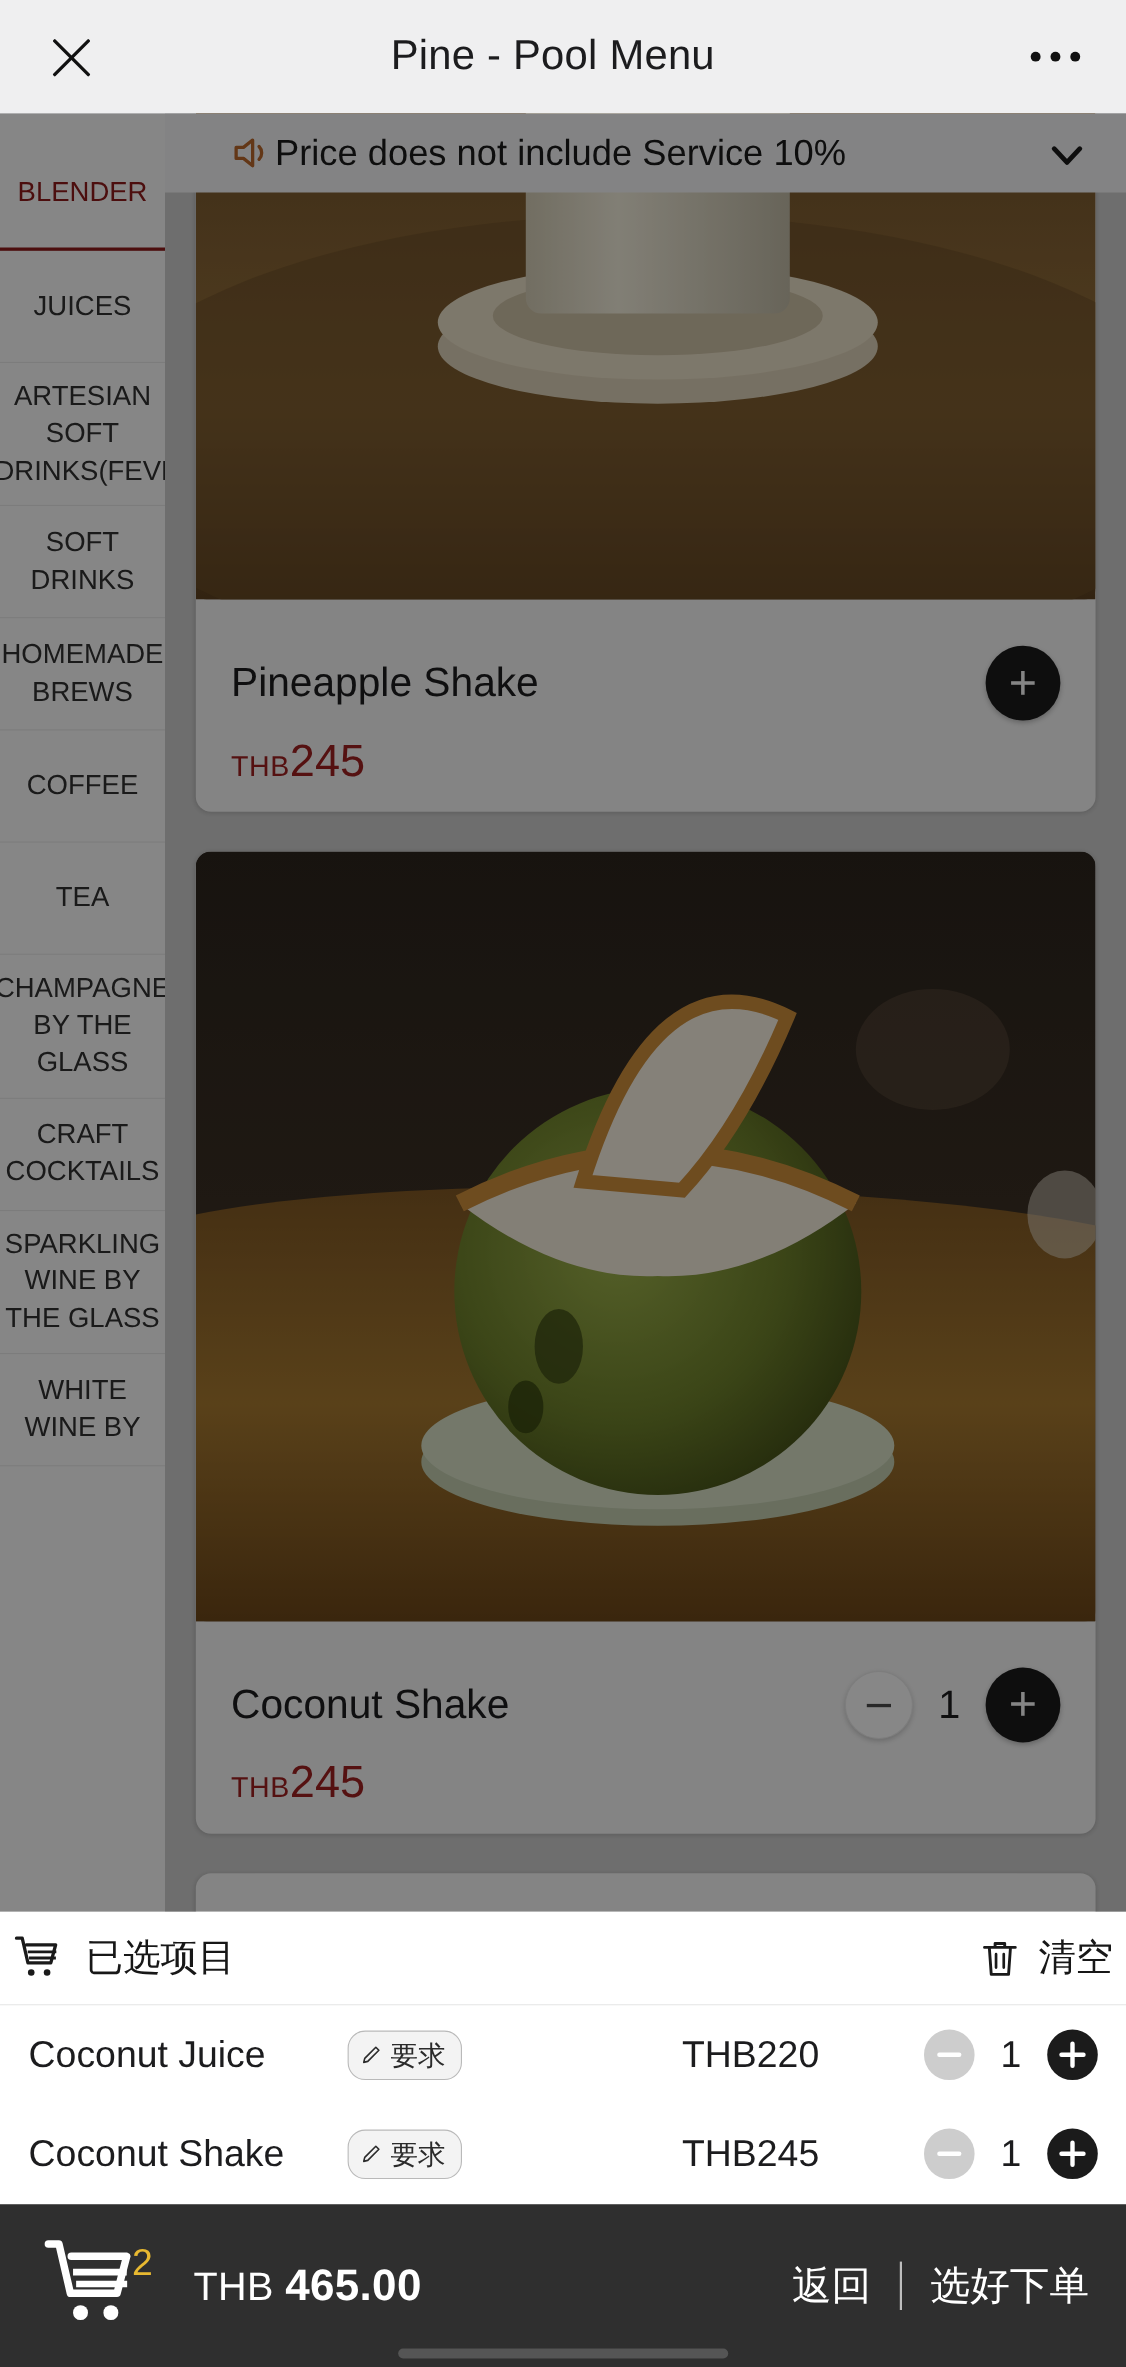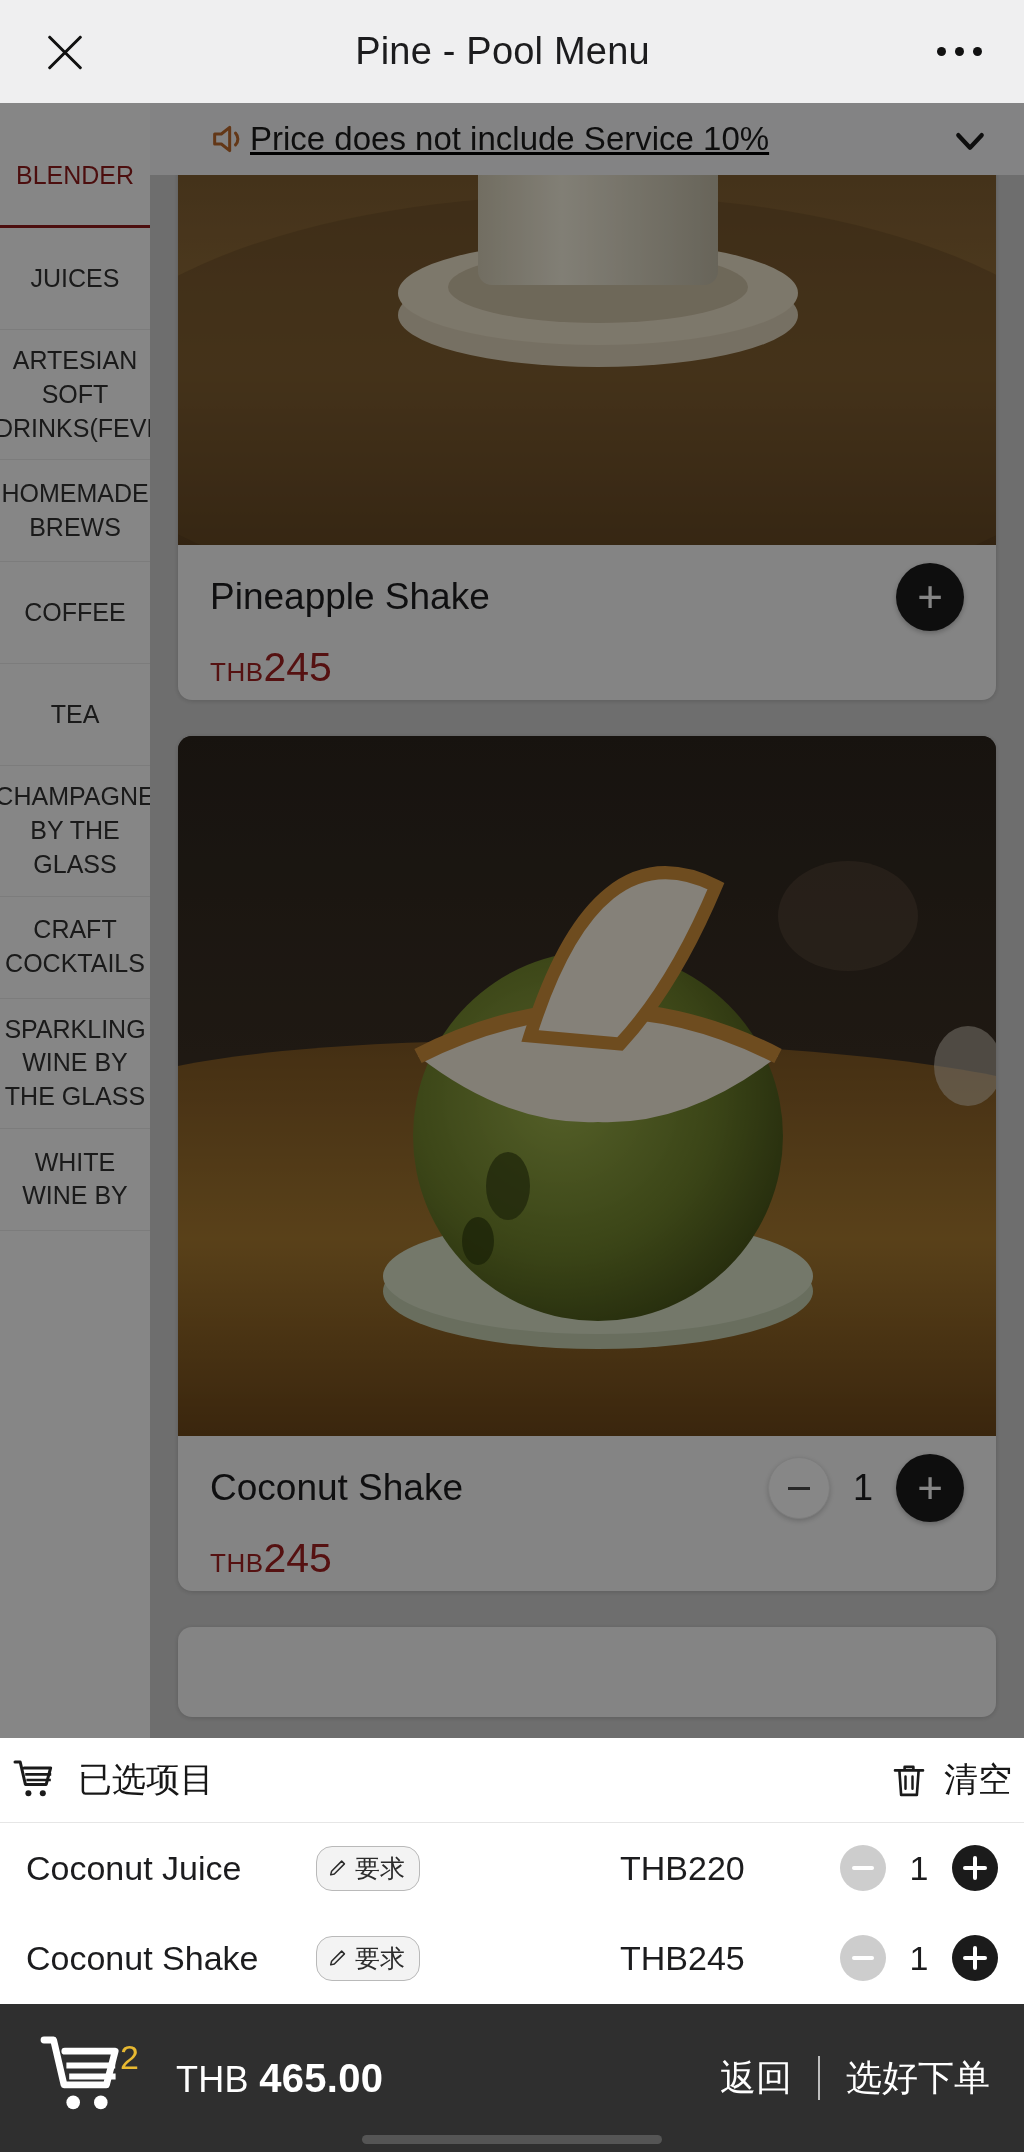--- a/index.html
+++ b/index.html
@@ -32,21 +32,21 @@
   
   .content {
     position: absolute; top: 103px; left: 0; width: 1024px; height: 1635px;
     background: #c9c9c9; overflow: hidden;
   }
   .dim { position:absolute; inset:0; background: rgba(0,0,0,0.45); pointer-events:none; z-index: 40;}
 
   
   .notice {
     position: absolute; top: 0; left: 0; width: 1024px; height: 72px;
-    background: #efeff0; display: flex; align-items: center; z-index: 10; text-decoration: underline;
+    background: #efeff0; display: flex; align-items: center; z-index: 10;
   }
   .notice-inner { margin-left: 208px; display:flex; align-items:center; gap:2px; }
   .speaker-icon { width: 40px; height: 40px; flex:0 0 auto; display:block; }
   .notice-text { font-size: 33px; color: #1a1a1a; white-space: nowrap; }
   .chevron { position:absolute; right: 34px; top: 18px; width: 40px; height: 40px; cursor:pointer;}
 
   
   .sidebar {
     position: absolute; top: 0; left: 0; width: 150px; height: 1635px;
     background: #f4f4f4; z-index: 20; overflow: hidden;
@@ -67,21 +67,21 @@
   .menu {
     position: absolute; top: 0; left: 150px; width: 874px; height: 1635px;
     padding: 72px 28px 0 28px; overflow: hidden;
   }
   .card {
     background: #f0f0f0; border-radius: 14px; margin-bottom: 36px;
     box-shadow: 0 1px 5px rgba(0,0,0,.16); overflow: hidden;
     position: relative;
   }
   .card-img { width: 100%; height: 700px; display:block; border-radius: 10px; }
-  .card-body { padding: 18px 32px 12px 32px; }
+  .card-body { padding: 18px 32px 26px 32px; margin-top: 24px; }
   .card-row { display:flex; align-items:center; justify-content:space-between; }
   .card-title { font-size: 37px; color: #1c1c1e; }
   .price { font-size: 41px; color: #9b2020; margin-top: 16px; line-height:1;}
   .price .cur { font-size: 26px; letter-spacing: .5px; }
   .plus-btn {
     width: 68px; height: 68px; border-radius: 50%; background: #1b1b1b;
     display:flex; align-items:center; justify-content:center; cursor:pointer; flex:0 0 auto;
     box-shadow: 0 2px 5px rgba(0,0,0,.25);
   }
   .plus-btn:before { content:"+"; color:#f2f2f2; font-size: 44px; line-height:44px; font-weight:300;}
@@ -185,20 +185,23 @@
     <div class="sidebar">
       <div class="sidebar-spacer"></div>
       <div class="cat active">
           <span>BLENDER</span>
         </div>
       <div class="cat">
           <span>JUICES</span>
         </div>
       <div class="cat wrap">
           <span>ARTESIAN SOFT DRINKS(FEVE</span>
+        </div>
+      <div class="cat wrap">
+          <span>SOFT DRINKS</span>
         </div>
       <div class="cat wrap">
           <span>HOMEMADE BREWS</span>
         </div>
       <div class="cat">
           <span>COFFEE</span>
         </div>
       <div class="cat">
           <span>TEA</span>
         </div>

